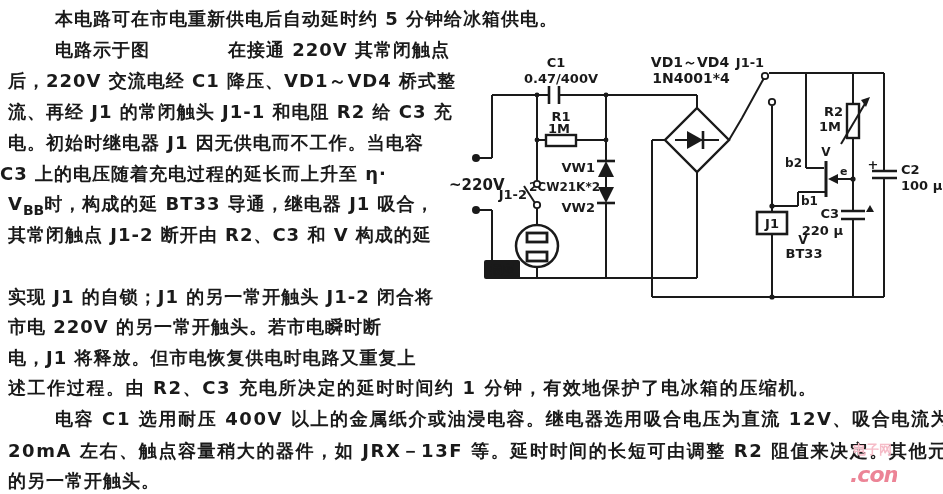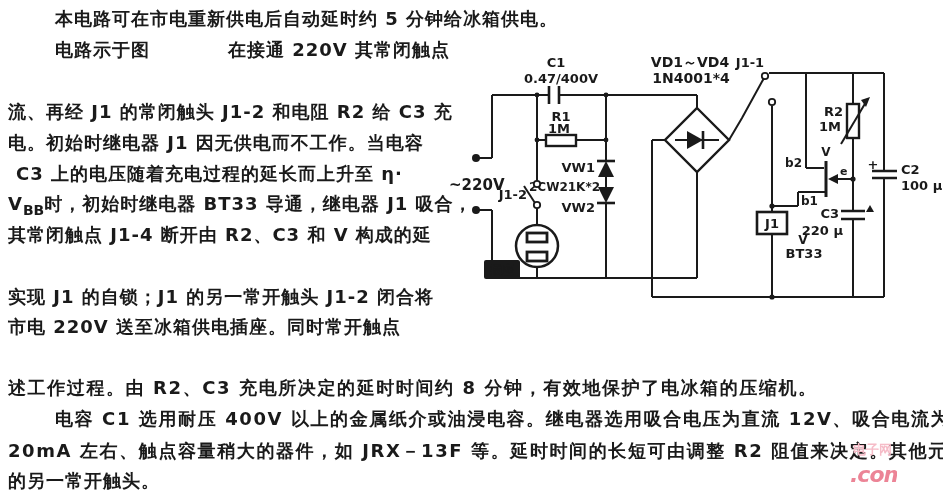--- a/index.html
+++ b/index.html
@@ -34,28 +34,30 @@
     font-weight:700;color:#ec8496;letter-spacing:-1px;line-height:1;}
 </style>
 </head>
 <body>
 
 <div class="page">
 
   <div class="line" style="left:55px;top:8px">本电路可在市电重新供电后自动延时约 5 分钟给冰箱供电。</div>
   <div class="line" style="left:55px;top:39px">电路示于图</div>
   <div class="line" style="left:228px;top:39px">在接通 220V 其常闭触点</div>
-  <div class="line" style="left:8px;top:101px">流、再经 J1 的常闭触头 J1-2 和电阻 R2 给 C3 充</div>
+  <div class="line" style="left:8px;top:70px">后，220V 交流电经 C1 降压、VD1～VD4 桥式整</div>
+  <div class="line" style="left:8px;top:101px">流、再经 J1 的常闭触头 J1-1 和电阻 R2 给 C3 充</div>
   <div class="line" style="left:8px;top:132px">电。初始时继电器 J1 因无供电而不工作。当电容</div>
-  <div class="line" style="left:16px;top:163px">C3 上的电压随着充电过程的延长而上升至 η·</div>
-  <div class="line" style="left:8px;top:193px"><span>V</span><sub>BB</sub><span>时，初始时继电器 BT33 导通，继电器 J1 吸合，</span></div>
-  <div class="line" style="left:8px;top:224px">其常闭触点 J1-4 断开由 R2、C3 和 V 构成的延</div>
+  <div class="line" style="left:0;top:163px">C3 上的电压随着充电过程的延长而上升至 η·</div>
+  <div class="line" style="left:8px;top:193px"><span>V</span><sub>BB</sub><span>时，构成的延 BT33 导通，继电器 J1 吸合，</span></div>
+  <div class="line" style="left:8px;top:224px">其常闭触点 J1-2 断开由 R2、C3 和 V 构成的延</div>
   <div class="line" style="left:8px;top:286px">实现 J1 的自锁；J1 的另一常开触头 J1-2 闭合将</div>
-  <div class="line" style="left:8px;top:316px">市电 220V 送至冰箱供电插座。同时常开触点</div>
-  <div class="line wide" style="left:8px;top:377px">述工作过程。由 R2、C3 充电所决定的延时时间约 8 分钟，有效地保护了电冰箱的压缩机。</div>
+  <div class="line" style="left:8px;top:316px">市电 220V 的另一常开触头。若市电瞬时断</div>
+  <div class="line" style="left:8px;top:347px">电，J1 将释放。但市电恢复供电时电路又重复上</div>
+  <div class="line wide" style="left:8px;top:377px">述工作过程。由 R2、C3 充电所决定的延时时间约 1 分钟，有效地保护了电冰箱的压缩机。</div>
   <div class="line wide" style="left:55px;top:408px">电容 C1 选用耐压 400V 以上的金属纸介或油浸电容。继电器选用吸合电压为直流 12V、吸合电流为</div>
   <div class="line wide" style="left:8px;top:440px">20mA 左右、触点容量稍大的器件，如 JRX－13F 等。延时时间的长短可由调整 R2 阻值来决定。其他元器</div>
   <div class="line" style="left:8px;top:470px">的另一常开触头。</div>
 
   <svg class="schematic" width="498" height="270" viewBox="445 40 498 270">
 
     <path class="wire" d="
       M476,158 H492 M492,95 V158 M476,210 H492 M492,210 V278
       M492,95 H549 M559,95 H697 M697,95 V108
       M537,95 V181 M537,140 H546 M576,140 H606 M606,95 V161

